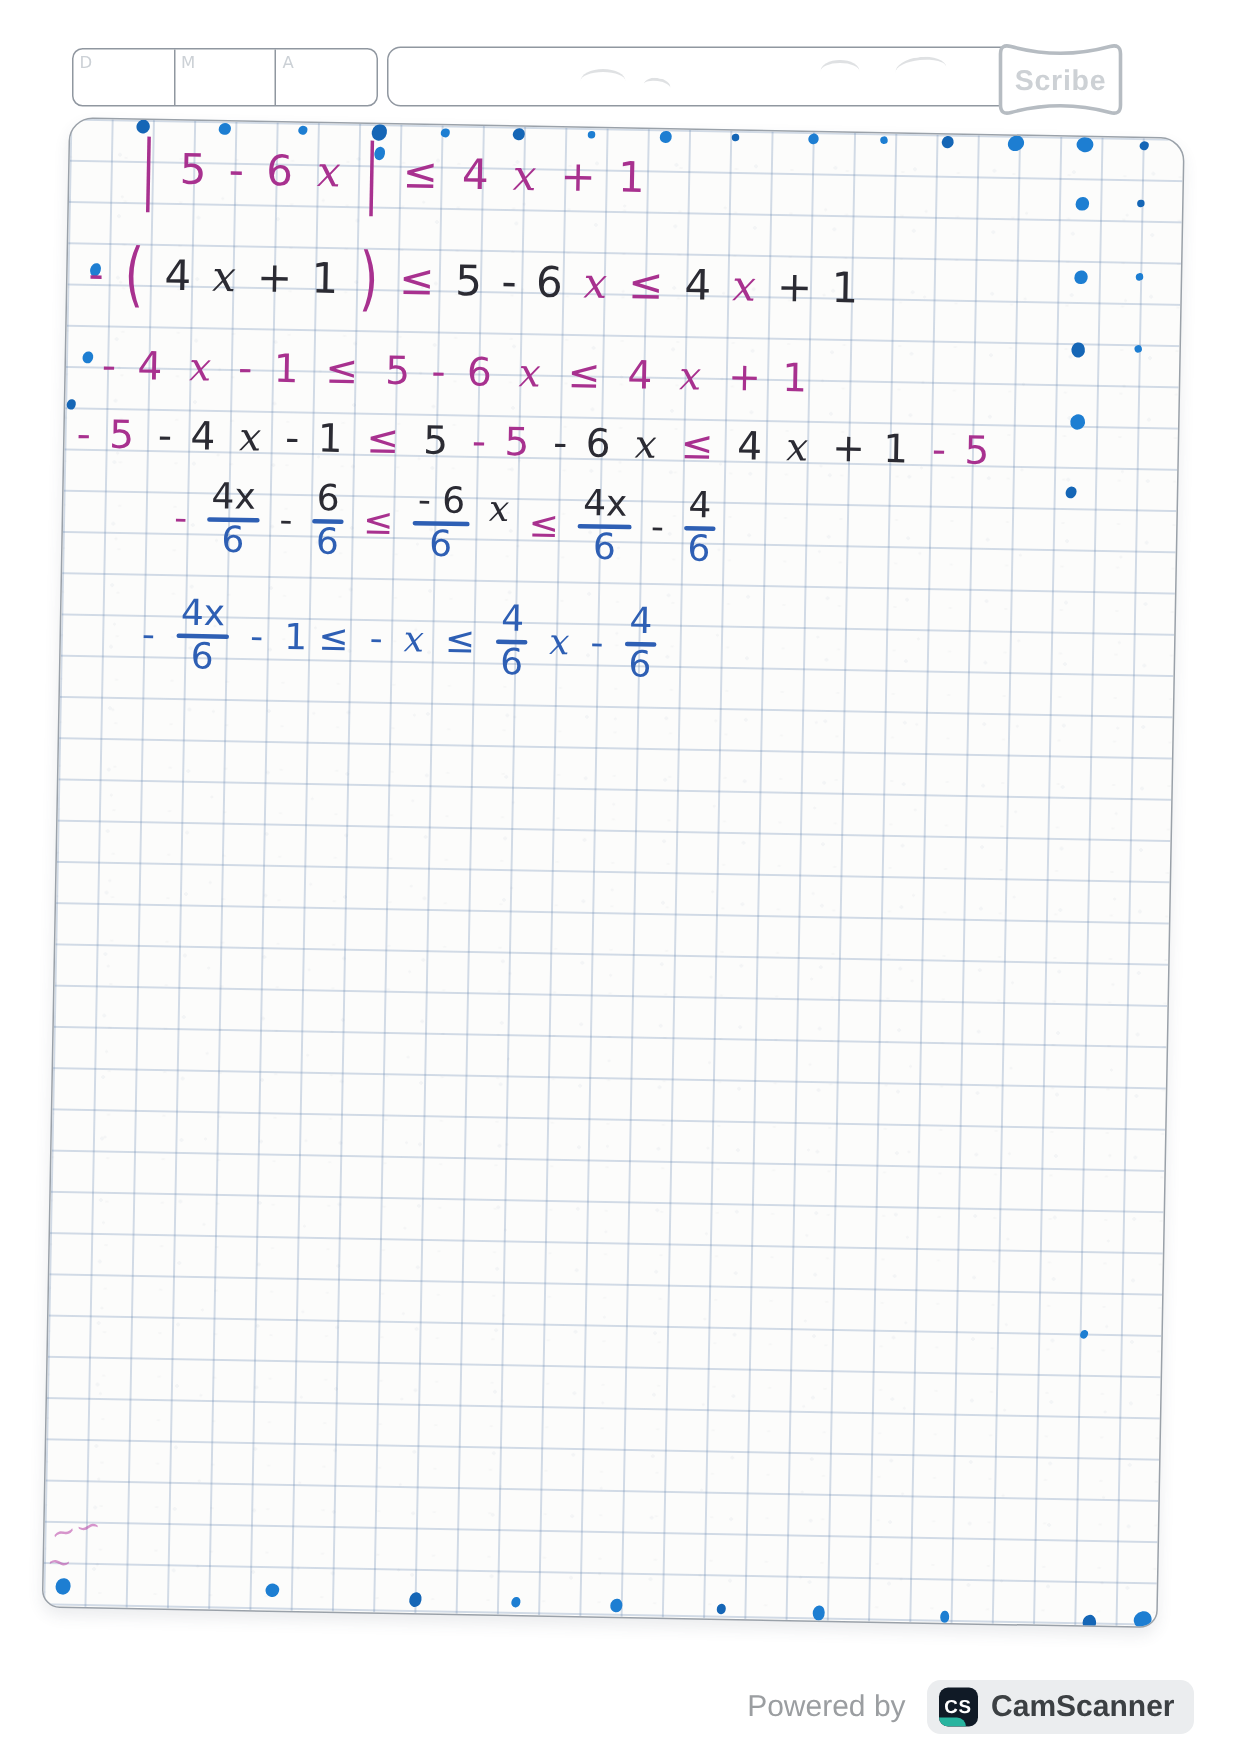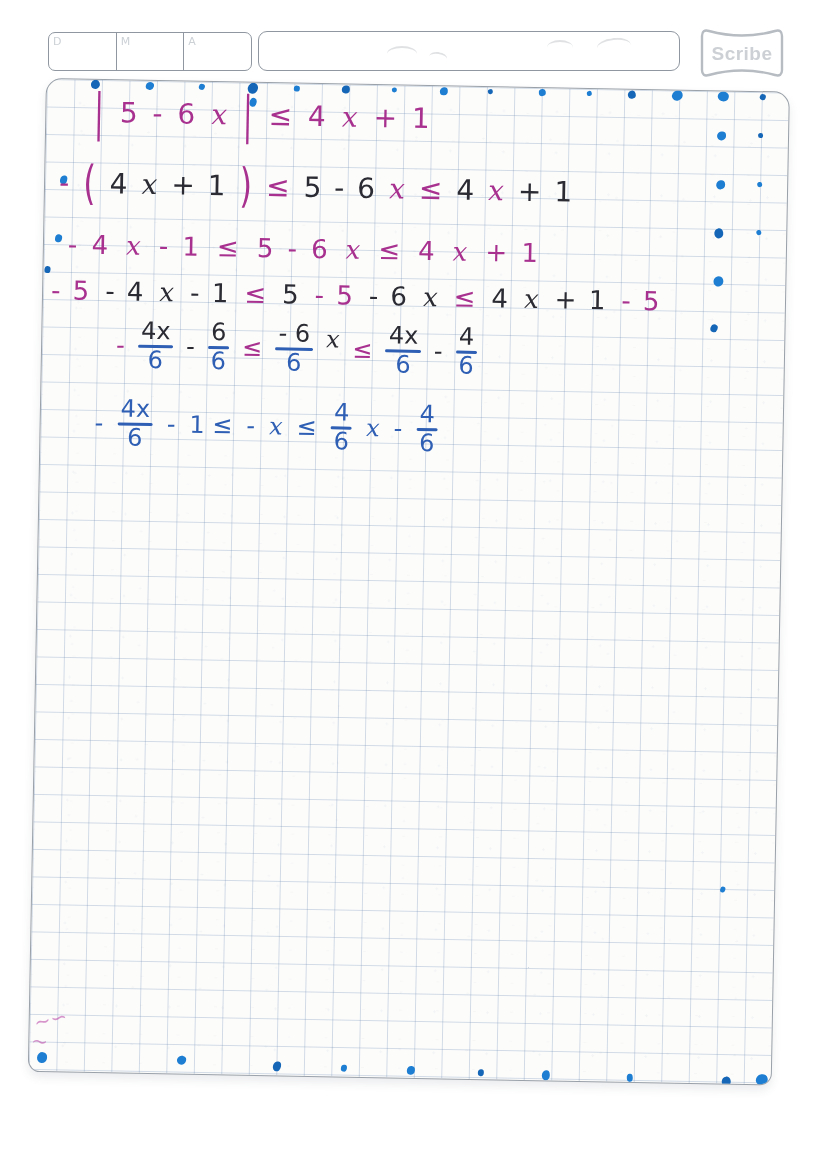--- a/index.html
+++ b/index.html
@@ -9,21 +9,21 @@
   
   .date-box{position:absolute;left:48px;top:32px;width:202px;height:37px;
             border:1.6px solid #9097a0;border-radius:7px;display:flex;background:#fff;}
   .date-cell{flex:1;position:relative;}
   .date-cell + .date-cell{border-left:1.4px solid #9097a0;}
   .date-cell span{position:absolute;left:4px;top:2px;font-size:11px;color:#ccd1d6;}
   .title-box{position:absolute;left:258px;top:31px;width:420px;height:38px;
              border:1.6px solid #9097a0;border-radius:9px;background:#fff;}
   .ghost-arc{position:absolute;border:2px solid rgba(150,156,163,.30);border-bottom:none;
              border-left:none;border-right:none;border-radius:50%;}
-  .scribe{position:absolute;left:700px;top:24px;width:104px;height:58px;}
+  .scribe{position:absolute;left:665px;top:24px;width:104px;height:58px;}
 
   
   .page{position:absolute;left:46px;top:78px;width:742px;height:992px;
         background:#fcfcfb;border:1.6px solid #9aa1a9;
         border-radius:16px 16px 12px 12px;
         transform:rotate(1.05deg);transform-origin:0 0;
         box-shadow:0 5px 10px rgba(60,70,90,.10);overflow:hidden;}
   .grid{position:absolute;inset:0;
         background-image:
           linear-gradient(to right, rgba(110,140,180,.30) 1px, transparent 1px),
@@ -153,14 +153,23 @@
     <div class="math-line l2" title="-(4x + 1) ≤ 5 - 6x ≤ 4x + 1"><span class="tok" style="color: rgb(168, 49, 143);">-</span><span class="tok big" style="color: rgb(168, 49, 143);">(</span><span class="tok" style="color: rgb(43, 43, 51);">4</span><span class="tok var" style="color: rgb(43, 43, 51);">x</span><span class="tok" style="color: rgb(43, 43, 51);">+ 1</span><span class="tok big" style="color: rgb(168, 49, 143);">)</span><span class="tok" style="color: rgb(168, 49, 143);">≤</span><span class="tok" style="color: rgb(43, 43, 51);">5 - 6</span><span class="tok var" style="color: rgb(168, 49, 143);">x</span><span class="tok" style="color: rgb(168, 49, 143);">≤</span><span class="tok" style="color: rgb(43, 43, 51);">4</span><span class="tok var" style="color: rgb(168, 49, 143);">x</span><span class="tok" style="color: rgb(43, 43, 51);">+ 1</span></div>
     <div class="math-line l3" title="-4x - 1 ≤ 5 - 6x ≤ 4x + 1"><span class="tok" style="color: rgb(168, 49, 143);">- 4</span><span class="tok var" style="color: rgb(168, 49, 143);">x</span><span class="tok" style="color: rgb(168, 49, 143);">- 1</span><span class="tok" style="color: rgb(168, 49, 143);">≤</span><span class="tok" style="color: rgb(168, 49, 143);">5 - 6</span><span class="tok var" style="color: rgb(168, 49, 143);">x</span><span class="tok" style="color: rgb(168, 49, 143);">≤</span><span class="tok" style="color: rgb(168, 49, 143);">4</span><span class="tok var" style="color: rgb(168, 49, 143);">x</span><span class="tok" style="color: rgb(168, 49, 143);">+ 1</span></div>
     <div class="math-line l4" title="-5 - 4x - 1 ≤ 5 - 5 - 6x ≤ 4x + 1 - 5"><span class="tok" style="color: rgb(168, 49, 143);">- 5</span><span class="tok" style="color: rgb(43, 43, 51);">- 4</span><span class="tok var" style="color: rgb(43, 43, 51);">x</span><span class="tok" style="color: rgb(43, 43, 51);">- 1</span><span class="tok" style="color: rgb(168, 49, 143);">≤</span><span class="tok" style="color: rgb(43, 43, 51);">5</span><span class="tok" style="color: rgb(168, 49, 143);">- 5</span><span class="tok" style="color: rgb(43, 43, 51);">- 6</span><span class="tok var" style="color: rgb(43, 43, 51);">x</span><span class="tok" style="color: rgb(168, 49, 143);">≤</span><span class="tok" style="color: rgb(43, 43, 51);">4</span><span class="tok var" style="color: rgb(43, 43, 51);">x</span><span class="tok" style="color: rgb(43, 43, 51);">+ 1</span><span class="tok" style="color: rgb(168, 49, 143);">- 5</span></div>
     <div class="math-line l5" title="-4x/6 - 6/6 ≤ -6x/6 ≤ 4x/6 - 4/6"><span class="tok" style="color: rgb(168, 49, 143);">-</span><span class="frac"><span class="fnum" style="color: rgb(43, 43, 51);">4x</span><span class="fbar" style="background: rgb(46, 95, 180);"></span><span class="fden" style="color: rgb(46, 95, 180);">6</span></span><span class="tok" style="color: rgb(43, 43, 51);">-</span><span class="frac"><span class="fnum" style="color: rgb(43, 43, 51);">6</span><span class="fbar" style="background: rgb(46, 95, 180);"></span><span class="fden" style="color: rgb(46, 95, 180);">6</span></span><span class="tok" style="color: rgb(168, 49, 143);">≤</span><span class="frac"><span class="fnum" style="color: rgb(43, 43, 51);">- 6</span><span class="fbar" style="background: rgb(46, 95, 180);"></span><span class="fden" style="color: rgb(46, 95, 180);">6</span></span><span class="tok var sup" style="color: rgb(43, 43, 51);">x</span><span class="tok" style="color: rgb(168, 49, 143);">≤</span><span class="frac"><span class="fnum" style="color: rgb(43, 43, 51);">4x</span><span class="fbar" style="background: rgb(46, 95, 180);"></span><span class="fden" style="color: rgb(46, 95, 180);">6</span></span><span class="tok" style="color: rgb(43, 43, 51);">-</span><span class="frac"><span class="fnum" style="color: rgb(43, 43, 51);">4</span><span class="fbar" style="background: rgb(46, 95, 180);"></span><span class="fden" style="color: rgb(46, 95, 180);">6</span></span></div>
     <div class="math-line l6" title="-4x/6 - 1 ≤ -x ≤ (4/6)x - 4/6"><span class="tok" style="color: rgb(46, 95, 180);">-</span><span class="frac"><span class="fnum" style="color: rgb(46, 95, 180);">4x</span><span class="fbar" style="background: rgb(46, 95, 180);"></span><span class="fden" style="color: rgb(46, 95, 180);">6</span></span><span class="tok" style="color: rgb(46, 95, 180);">-</span><span class="tok" style="color: rgb(46, 95, 180);">1 ≤</span><span class="tok" style="color: rgb(46, 95, 180);">-</span><span class="tok var" style="color: rgb(46, 95, 180);">x</span><span class="tok" style="color: rgb(46, 95, 180);">≤</span><span class="frac"><span class="fnum" style="color: rgb(46, 95, 180);">4</span><span class="fbar" style="background: rgb(46, 95, 180);"></span><span class="fden" style="color: rgb(46, 95, 180);">6</span></span><span class="tok var" style="color: rgb(46, 95, 180);">x</span><span class="tok" style="color: rgb(46, 95, 180);">-</span><span class="frac"><span class="fnum" style="color: rgb(46, 95, 180);">4</span><span class="fbar" style="background: rgb(46, 95, 180);"></span><span class="fden" style="color: rgb(46, 95, 180);">6</span></span></div>
 
     <span class="scribble" style="left:4px;top:928px;transform:rotate(-14deg);">∼∽</span>
     <span class="scribble" style="left:2px;top:950px;transform:rotate(6deg);">∼</span>
   </div>
 
+  <div class="watermark">
+    <span class="powered">Powered by</span>
+    <span class="cs-badge">
+      <span class="cs-icon">
+        <b>CS</b>
+      </span>
+      <span class="cs-name">CamScanner</span>
+    </span>
+  </div>
 
 </div>
 
 </body></html>

